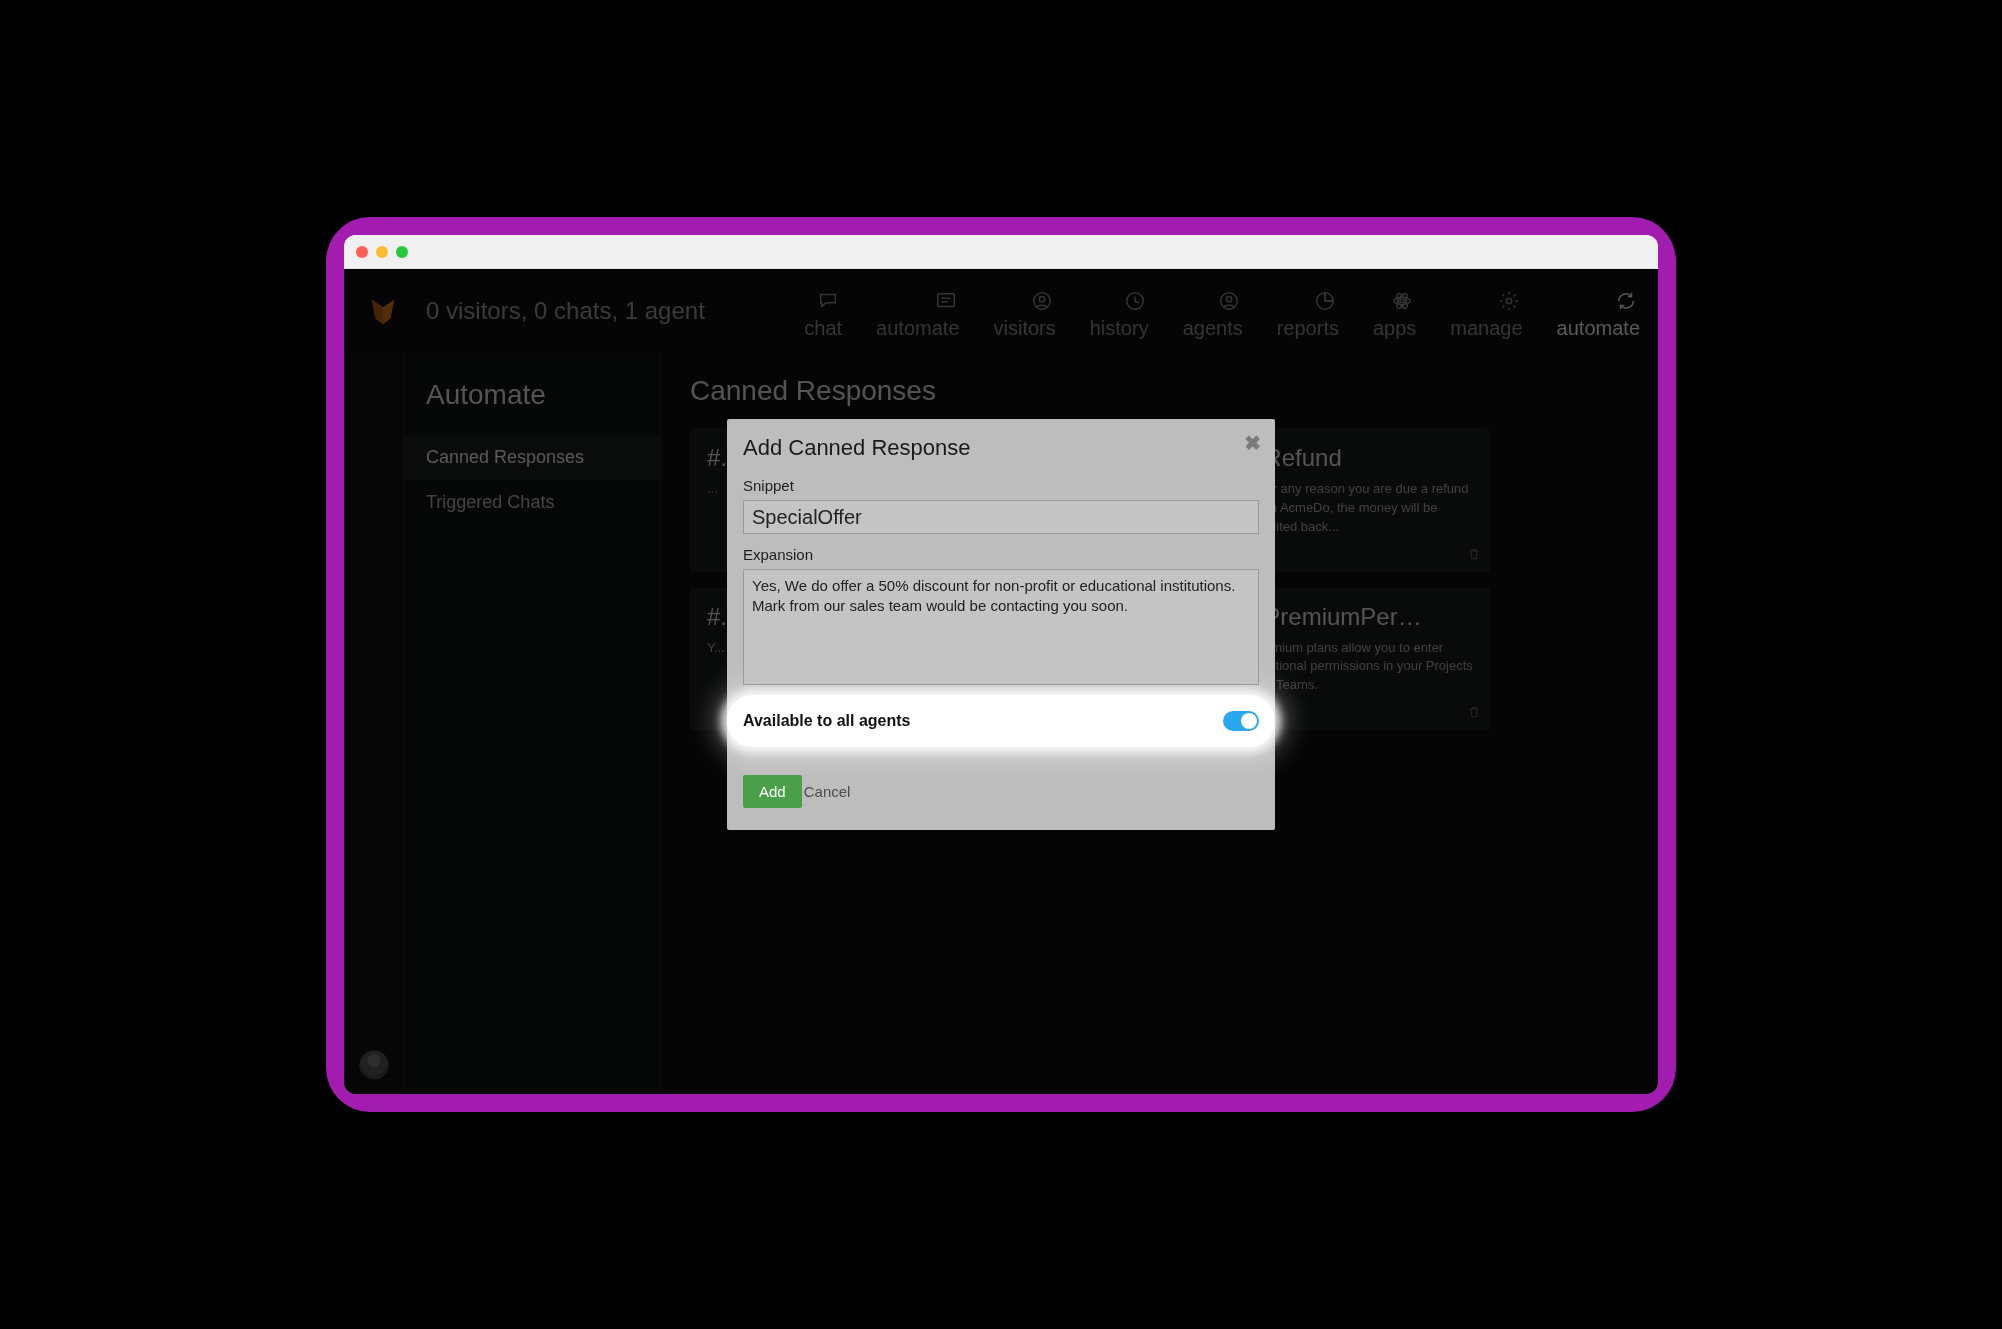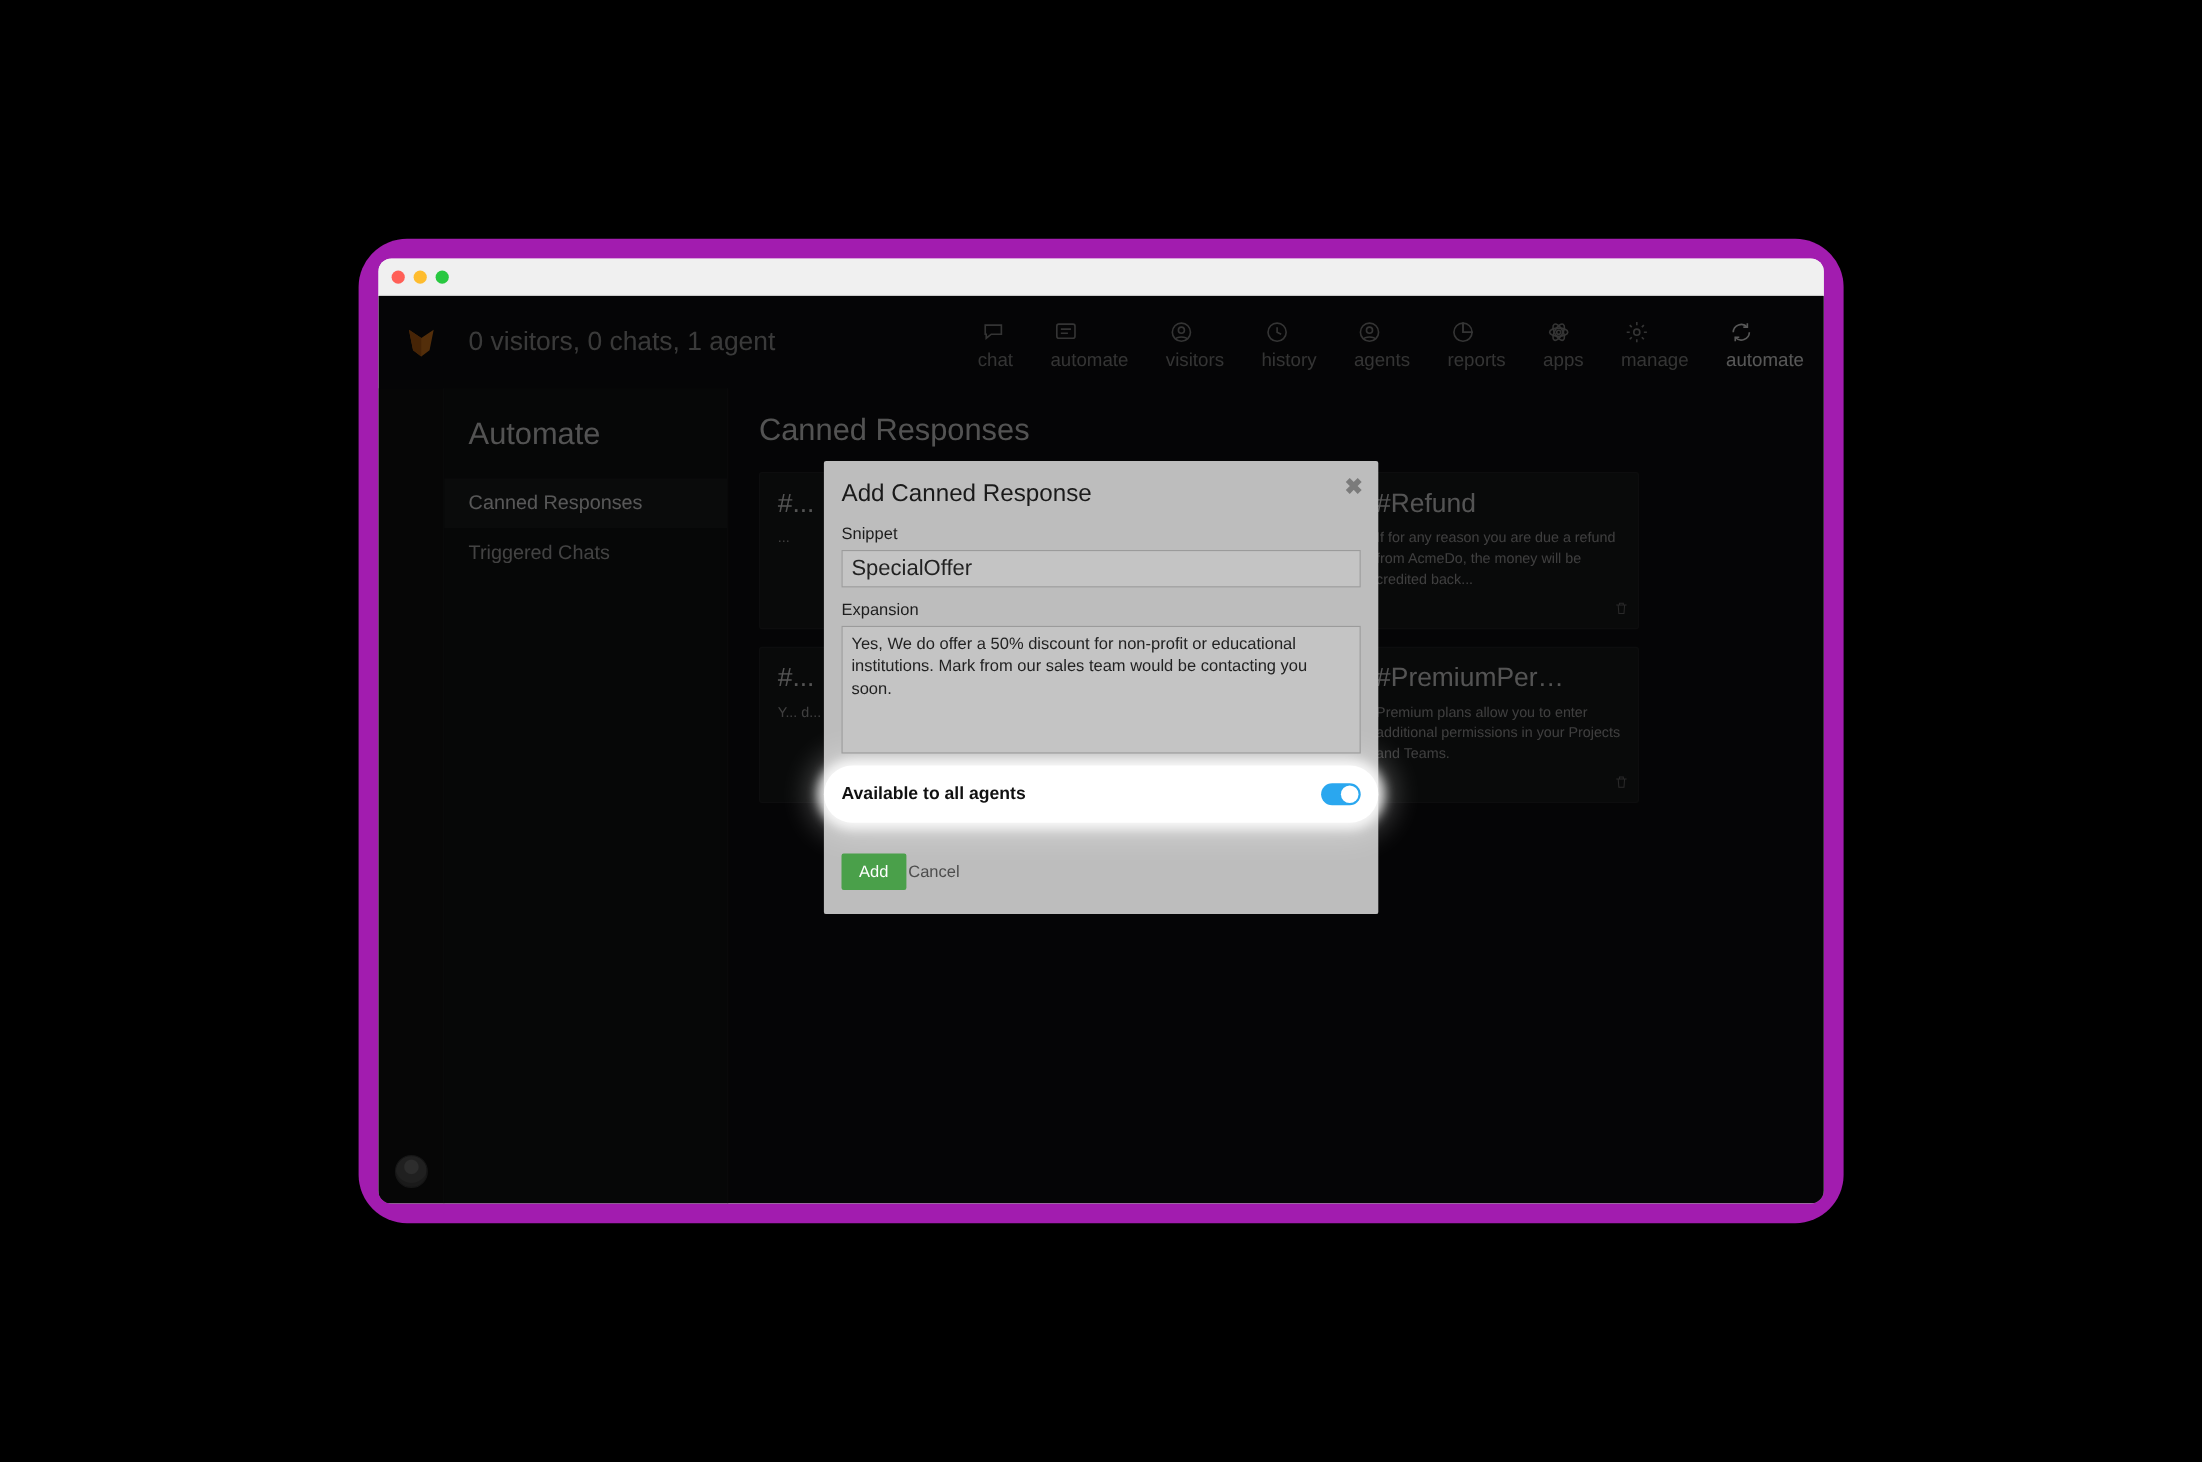--- a/index.html
+++ b/index.html
@@ -80,24 +80,24 @@
   .topnav {
     margin-left: auto;
     display: flex;
     align-items: flex-start;
     gap: 34px;
     padding-top: 6px;
   }
   .topnav-item {
     display: flex;
     flex-direction: column;
-    align-items: flex-start;
+    align-items: flex-end;
     gap: 4px;
     color: #8a8a8a;
-    font-size: 17px;
+    font-size: 20px;
     font-weight: 300;
     cursor: pointer;
   }
   .topnav-item.active { color: #e6e6e6; }
   .topnav-icon {
     width: 28px; height: 24px;
     display: flex; align-items: center; justify-content: center;
   }
 
   
@@ -197,21 +197,21 @@
     inset: 0;
     background: rgba(0,0,0,0.62);
   }
 
   
   .modal {
     position: absolute;
     left: 50%;
     top: 150px;
     transform: translateX(-50%);
-    width: 504px;
+    width: 548px;
     background: #bdbdbd;
     border-radius: 2px;
     color: #1d1d1d;
   }
   .modal-inner {
     padding: 16px 16px 22px;
     position: relative;
   }
   .modal-title {
     font-size: 22px;

